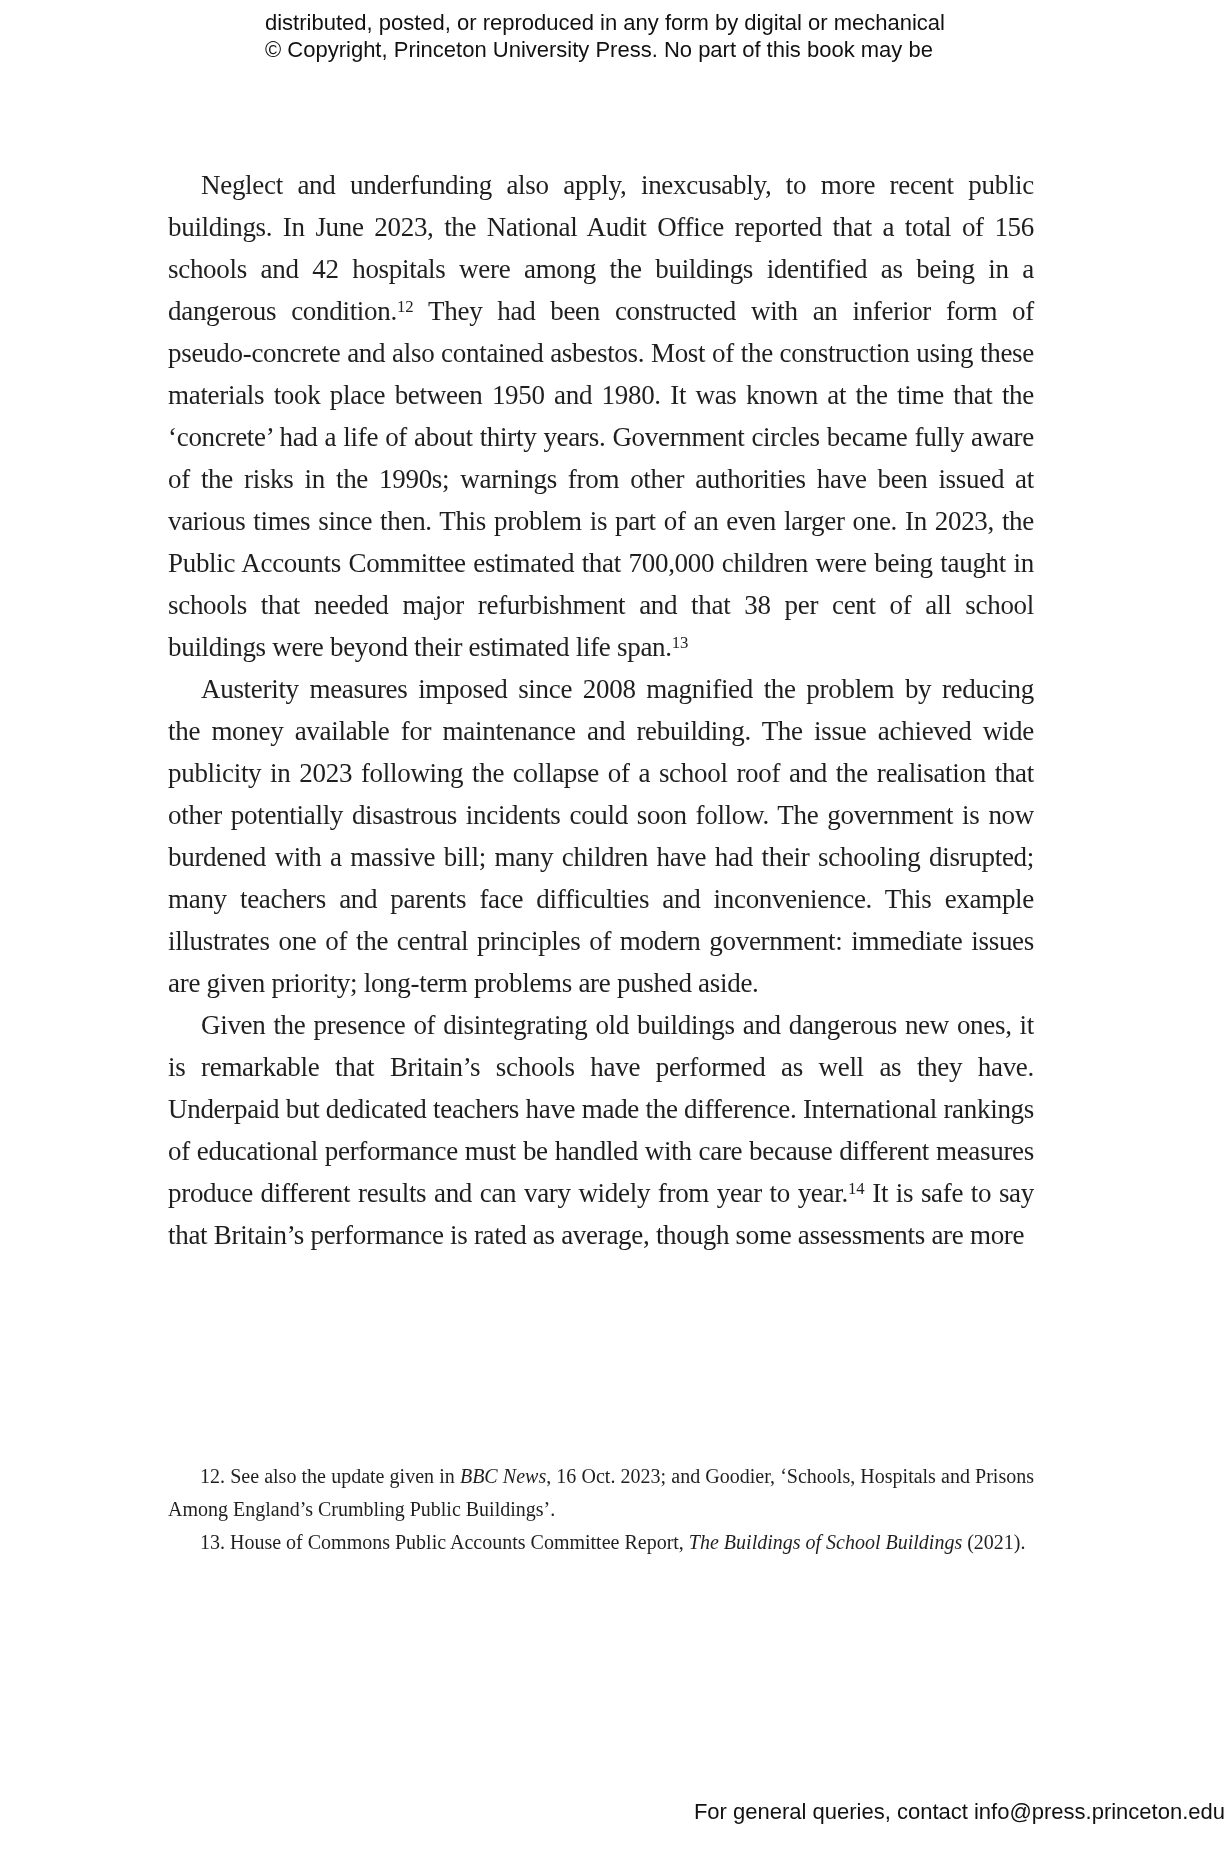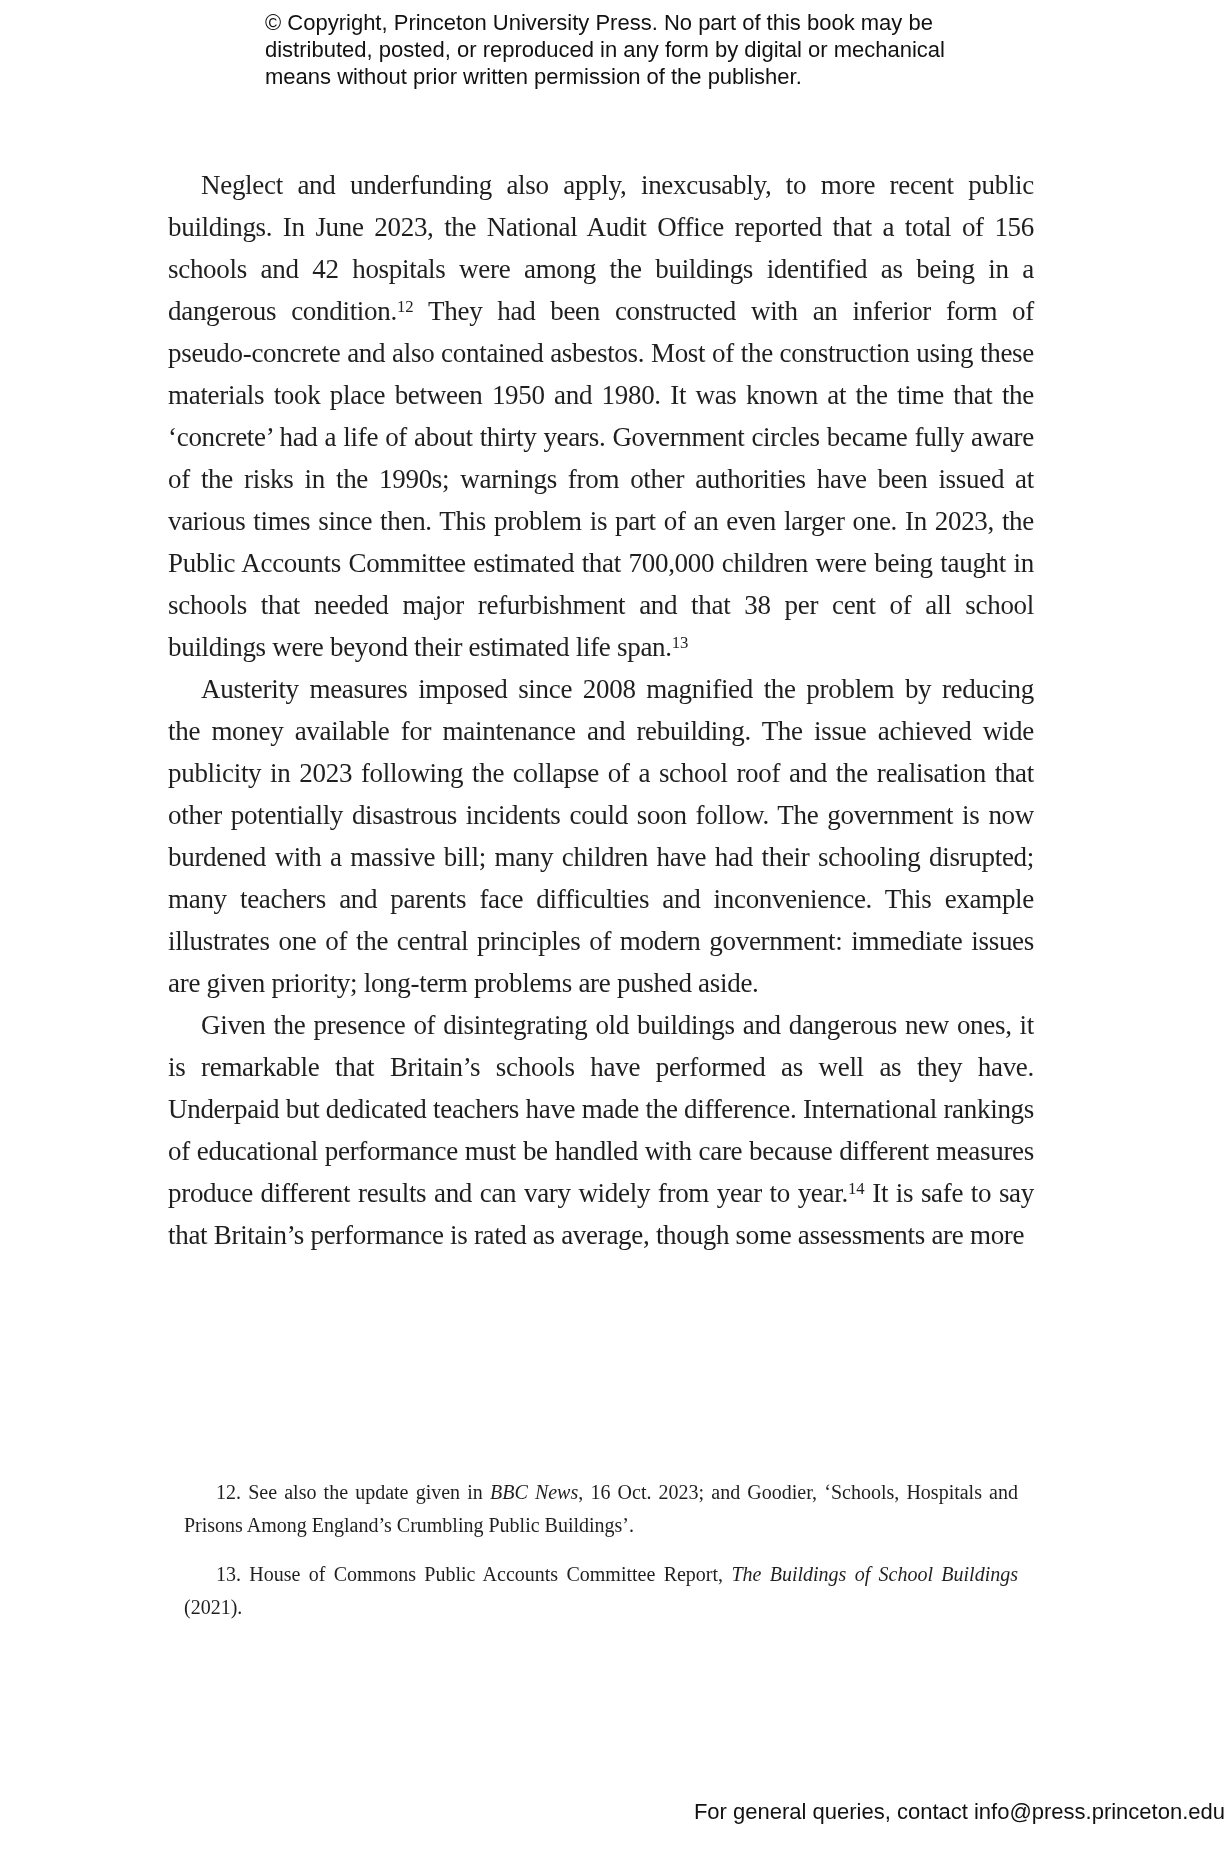--- a/index.html
+++ b/index.html
@@ -57,43 +57,42 @@
   .footnotes {
     position: absolute;
     left: 168px;
     top: 1460px;
     width: 866px;
     font-size: 20px;
     line-height: 33px;
     text-align: justify;
     color: #1f1f1f;
   }
-  .footnotes p { margin: 16px; text-indent: 32px; }
+  .footnotes p { margin: 0; text-indent: 32px; }
   em { font-style: italic; }
   .footer {
     position: absolute;
     left: 0;
     right: 0;
     top: 1798px;
     text-align: right;
     font-family: "Liberation Sans", "DejaVu Sans", sans-serif;
     font-size: 22px;
     line-height: 28px;
     color: #111111;
   }
 </style>
 </head>
 <body>
 
 <div class="page">
 
   <div class="copyright">
+    <div>distributed, posted, or reproduced in any form by digital or mechanical</div>
     <div>© Copyright, Princeton University Press. No part of this book may be</div>
-    <div>distributed, posted, or reproduced in any form by digital or mechanical</div>
-    <div>means without prior written permission of the publisher.</div>
   </div>
 
 
   <div class="body-text" id="body-text">
       <p><span>Neglect and underfunding also apply, inexcusably, to more recent public buildings. In June 2023, the National Audit Office reported that a total of 156 schools and 42 hospitals were among the buildings identified as being in a dangerous condition.</span><sup>12</sup><span> They had been constructed with an inferior form of pseudo-concrete and also contained asbestos. Most of the construction using these materials took place between 1950 and 1980. It was known at the time that the ‘concrete’ had a life of about thirty years. Government circles became fully aware of the risks in the 1990s; warnings from other authorities have been issued at various times since then. This problem is part of an even larger one. In 2023, the Public Accounts Committee estimated that 700,000 children were being taught in schools that needed major refurbishment and that 38 per cent of all school buildings were beyond their estimated life span.</span><sup>13</sup></p>
       <p><span>Austerity measures imposed since 2008 magnified the problem by reducing the money available for maintenance and rebuilding. The issue achieved wide publicity in 2023 following the collapse of a school roof and the realisation that other potentially disastrous incidents could soon follow. The government is now burdened with a massive bill; many children have had their schooling disrupted; many teachers and parents face difficulties and inconvenience. This example illustrates one of the central principles of modern government: immediate issues are given priority; long-term problems are pushed aside.</span></p>
       <p><span>Given the presence of disintegrating old buildings and dangerous new ones, it is remarkable that Britain’s schools have performed as well as they have. Underpaid but dedicated teachers have made the difference. International rankings of educational performance must be handled with care because different measures produce different results and can vary widely from year to year.</span><sup>14</sup><span> It is safe to say that Britain’s performance is rated as average, though some assessments are more</span></p>
     </div>
 
   <div class="footnotes" id="footnotes-list">

